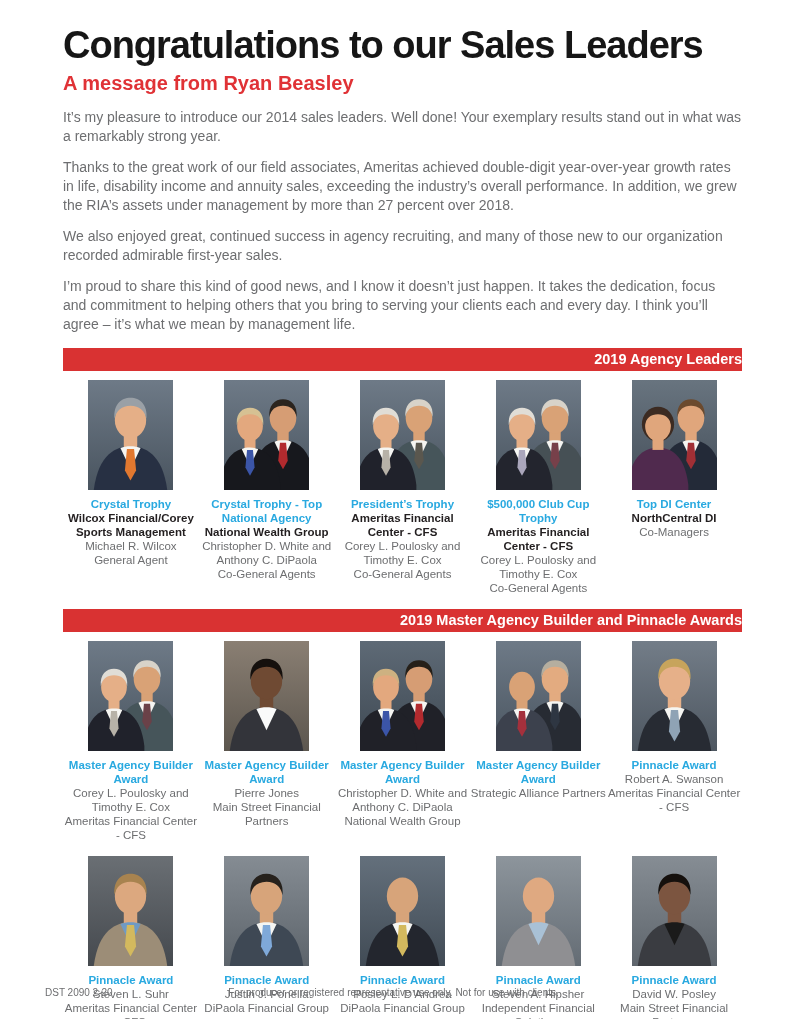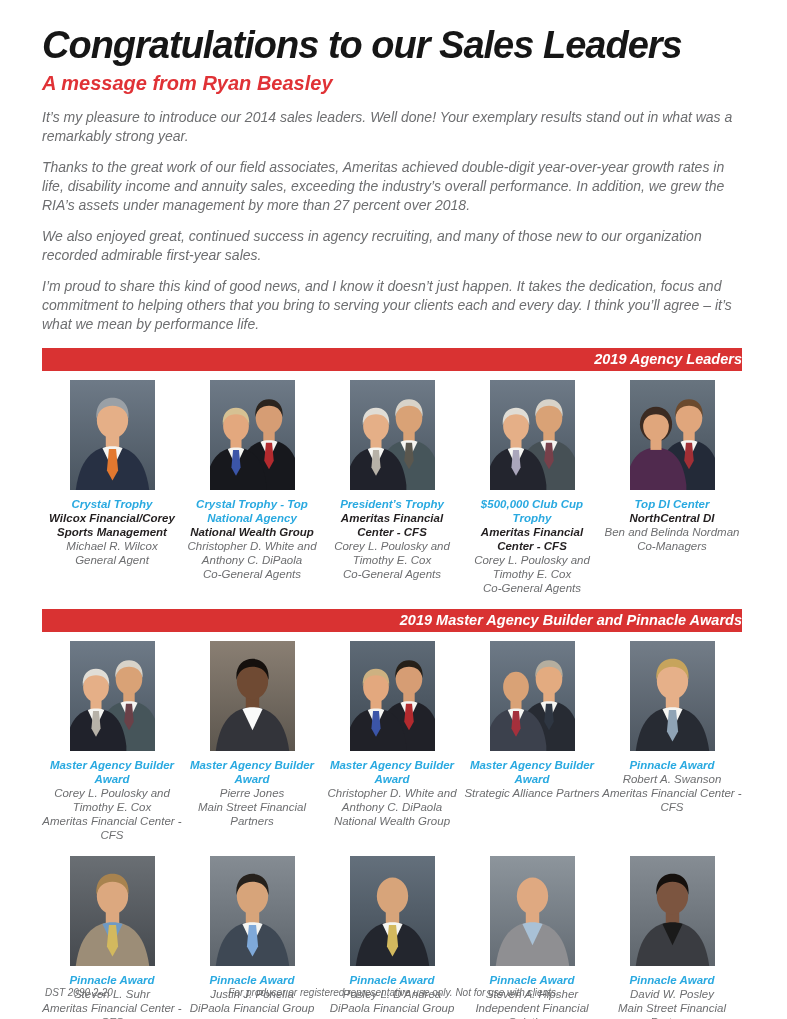--- a/index.html
+++ b/index.html
@@ -3,22 +3,21 @@
 <meta charset="utf-8">
 <style>
   html,body{margin:0;padding:0;background:#ffffff;}
   .page{
     position:relative;
     width:787px;height:1019px;
     background:#ffffff;
     font-family:"Liberation Sans","DejaVu Sans",sans-serif;
     overflow:hidden;
     box-sizing:border-box;
-    padding:26px 45px 0 42px;
-    font-style:italic;
+    padding:26px 45px 0 63px;
   }
   h1.title{
     margin:0 0 6px 0;
     font-size:38px;
     letter-spacing:-1px;
     color:#161616;
     font-weight:bold;
     line-height:1.05;
   }
   h2.subtitle{
@@ -95,21 +94,21 @@
 
 <div class="page">
 
   <h1 class="title">Congratulations to our Sales Leaders</h1>
   <h2 class="subtitle">A message from Ryan Beasley</h2>
 
   <div class="intro">
     <p>It’s my pleasure to introduce our 2014 sales leaders. Well done! Your exemplary results stand out in what was a remarkably strong year.</p>
     <p>Thanks to the great work of our field associates, Ameritas achieved double-digit year-over-year growth rates in life, disability income and annuity sales, exceeding the industry’s overall performance. In addition, we grew the RIA’s assets under management by more than 27 percent over 2018.</p>
     <p>We also enjoyed great, continued success in agency recruiting, and many of those new to our organization recorded admirable first-year sales.</p>
-    <p>I’m proud to share this kind of good news, and I know it doesn’t just happen. It takes the dedication, focus and commitment to helping others that you bring to serving your clients each and every day. I think you’ll agree – it’s what we mean by performance life.</p>
+    <p>I’m proud to share this kind of good news, and I know it doesn’t just happen. It takes the dedication, focus and commitment to helping others that you bring to serving your clients each and every day. I think you’ll agree – it’s what we mean by management life.</p>
   </div>
 
   <section>
     <div class="banner">2019 Agency Leaders</div>
     <div class="grid">
         <div class="card">
     <div class="photo">
             <svg width="85" height="110" viewBox="0 0 85 110" xmlns="http://www.w3.org/2000/svg">
     <defs>
                 <linearGradient id="bg0" x1="0" y1="0" x2="0" y2="1">
@@ -254,21 +253,20 @@
                 <ellipse cx="0" cy="-2" rx="17.5" ry="19" fill="#3c2b22"></ellipse>
                 <path d="M -33 64 C -29 30 -13 24 0 23 C 13 24 29 30 33 64 L 33 95 L -33 95 Z" fill="#502a4e"></path>
                 <rect x="-6" y="12" width="12" height="14" fill="#e0a67c"></rect>
                 <ellipse cx="0" cy="0" rx="14" ry="16.5" fill="#e0a67c"></ellipse>
                 <path d="M -14.3 -1 C -15.5 -13.5 -8.5 -19.8 0 -19.8 C 8.5 -19.8 15.5 -13.5 14.3 -1 C 12.5 -9 8 -12.5 0 -12.8 C -8 -12.5 -12.5 -9 -14.3 -1 Z" fill="#3c2b22"></path>
               </g>
             </svg>
           </div>
     <div class="award">Top DI Center</div>
   <div class="bold-line">NorthCentral DI</div>
-          <div class="gray-line">Ben and Belinda Nordman</div>
           <div class="gray-line">Co-Managers</div>
         </div>
       </div>
   </section>
 
   <section>
     <div class="banner">2019 Master Agency Builder and Pinnacle Awards</div>
     <div class="grid">
         <div class="card">
     <div class="photo">

